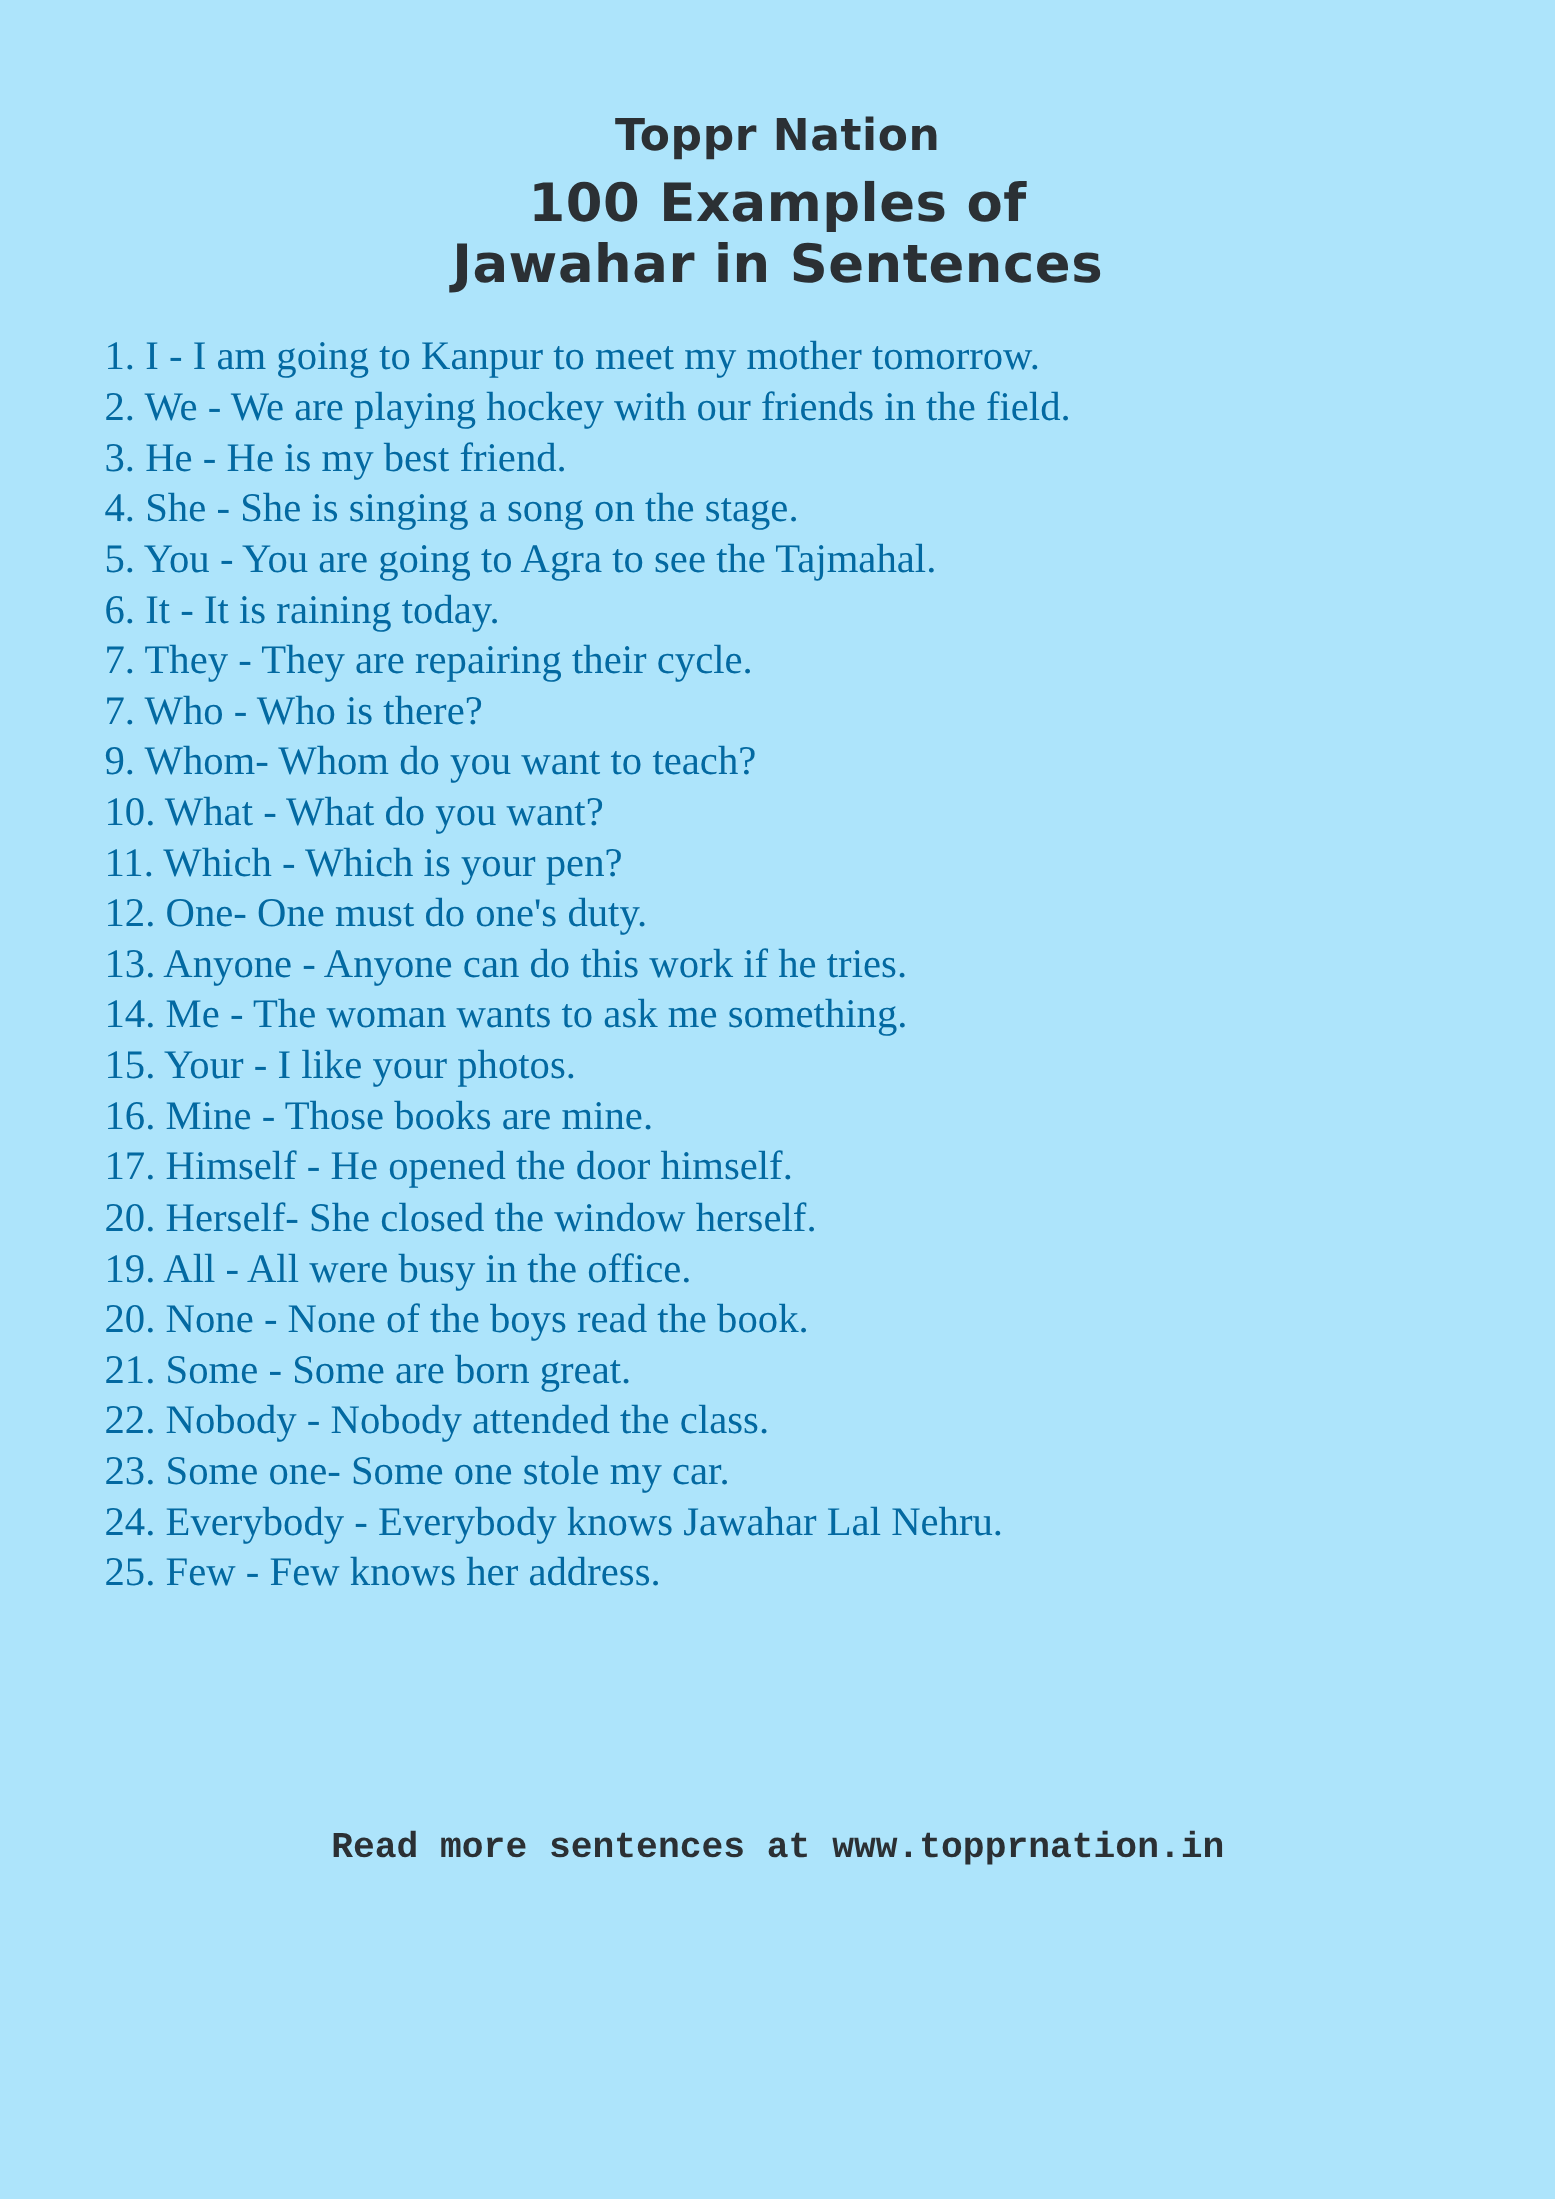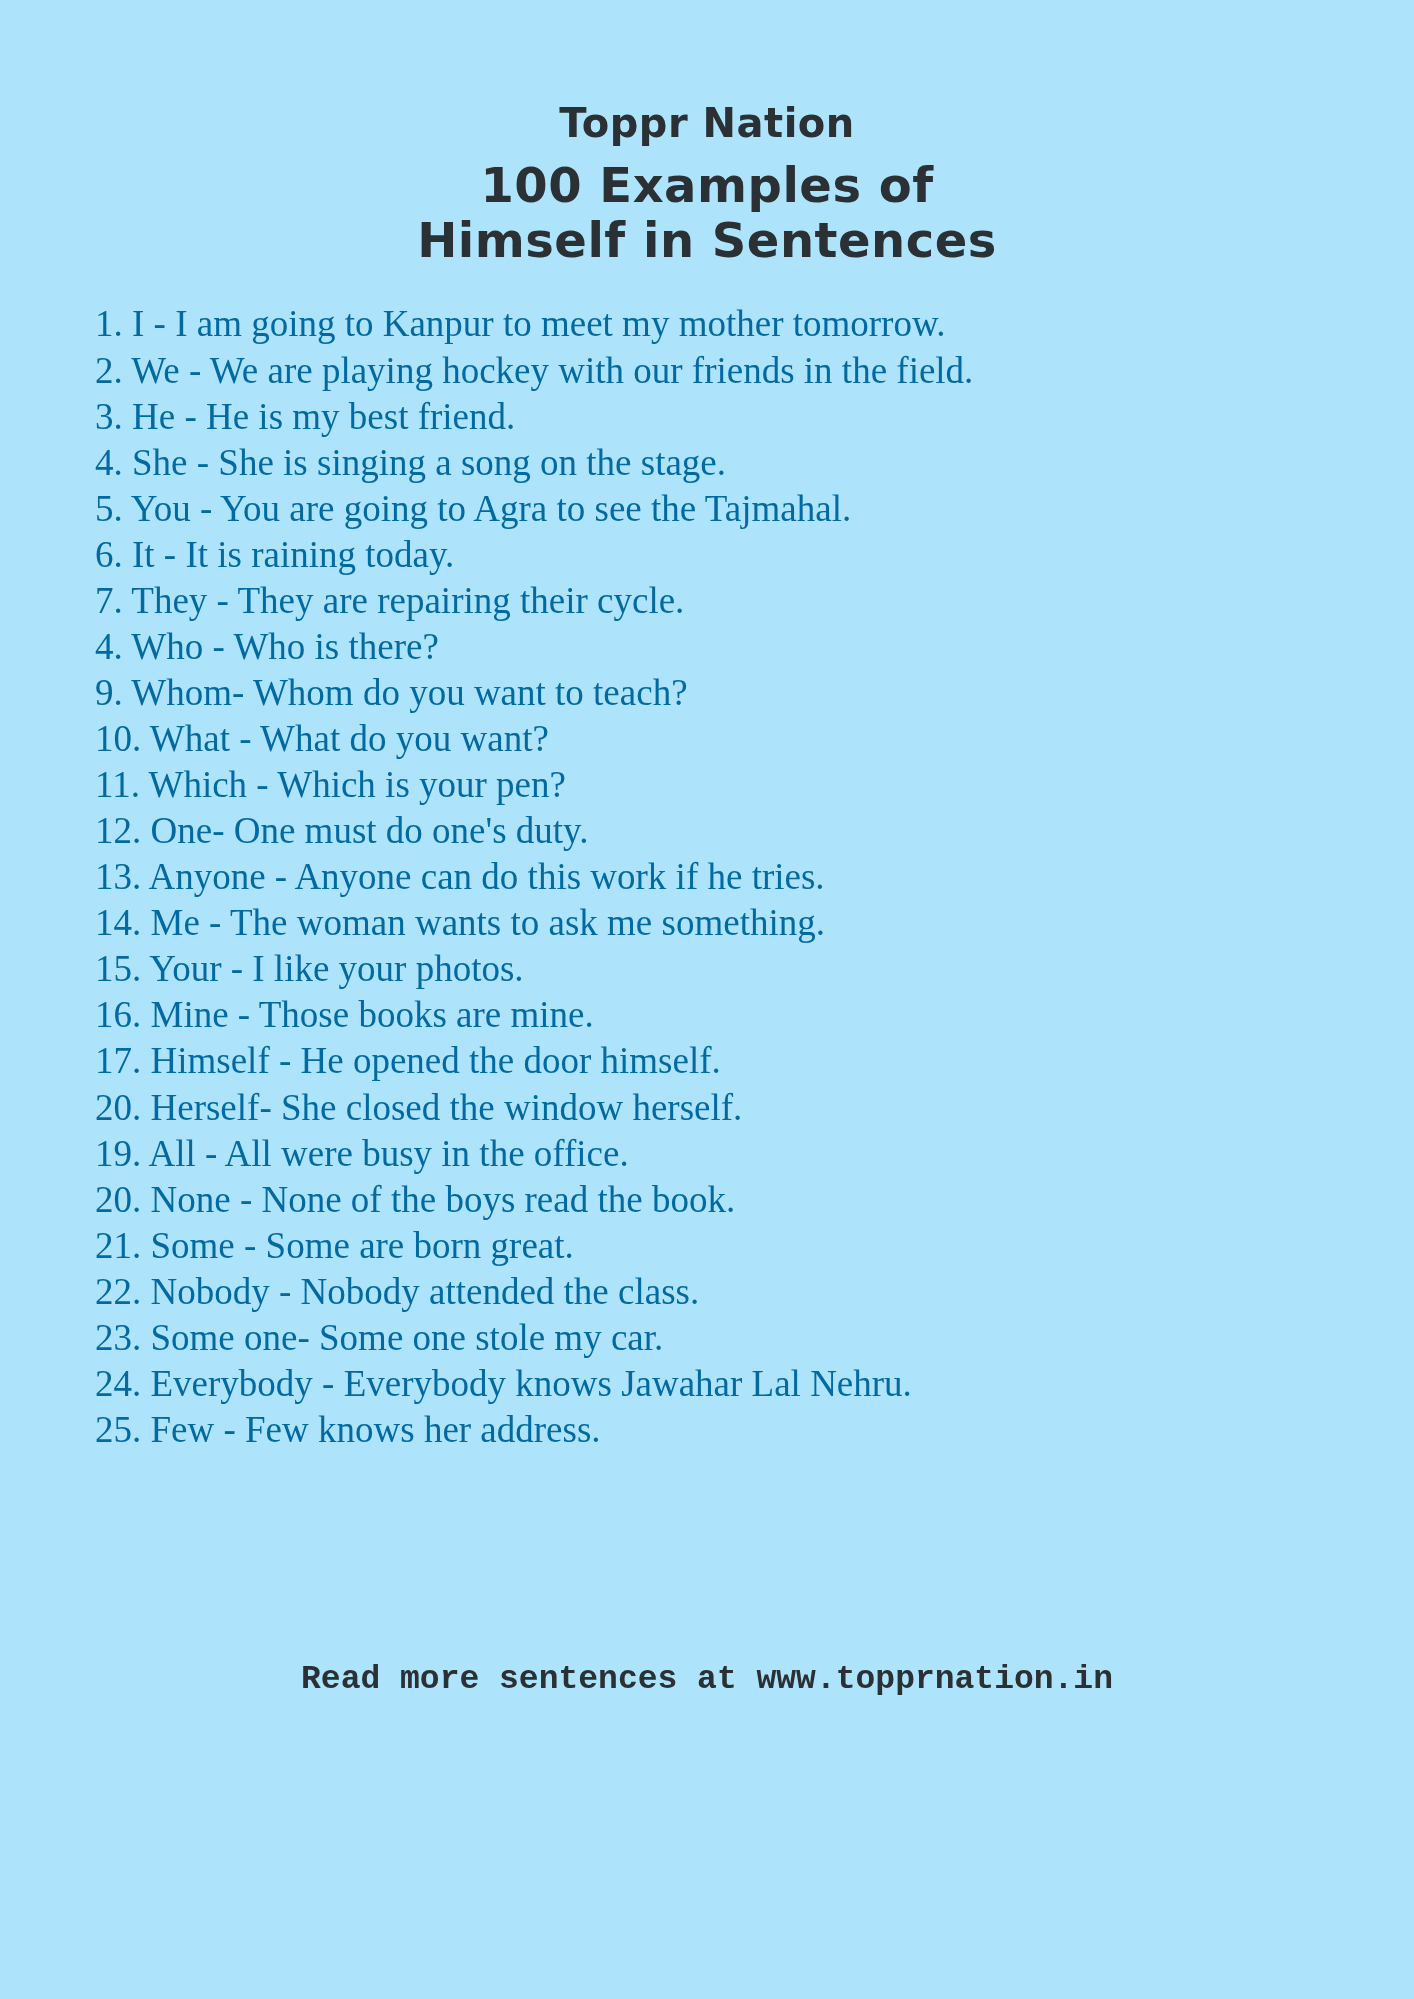--- a/index.html
+++ b/index.html
@@ -66,32 +66,32 @@
 </style>
 </head>
 <body>
 
 <div class="page">
 
   <div class="brand">Toppr Nation</div>
 
   <h1 class="title">
     <span>100 Examples of</span><br>
-    <span>Himself in Sentences</span>
+    <span>Jawahar in Sentences</span>
   </h1>
 
   <div class="list">
     <div class="item">1. I - I am going to Kanpur to meet my mother tomorrow.</div>
     <div class="item">2. We - We are playing hockey with our friends in the field.</div>
     <div class="item">3. He - He is my best friend.</div>
     <div class="item">4. She - She is singing a song on the stage.</div>
     <div class="item">5. You - You are going to Agra to see the Tajmahal.</div>
     <div class="item">6. It - It is raining today.</div>
     <div class="item">7. They - They are repairing their cycle.</div>
-    <div class="item">4. Who - Who is there?</div>
+    <div class="item">7. Who - Who is there?</div>
     <div class="item">9. Whom- Whom do you want to teach?</div>
     <div class="item">10. What - What do you want?</div>
     <div class="item">11. Which - Which is your pen?</div>
     <div class="item">12. One- One must do one's duty.</div>
     <div class="item">13. Anyone - Anyone can do this work if he tries.</div>
     <div class="item">14. Me - The woman wants to ask me something.</div>
     <div class="item">15. Your - I like your photos.</div>
     <div class="item">16. Mine - Those books are mine.</div>
     <div class="item">17. Himself - He opened the door himself.</div>
     <div class="item">20. Herself- She closed the window herself.</div>

